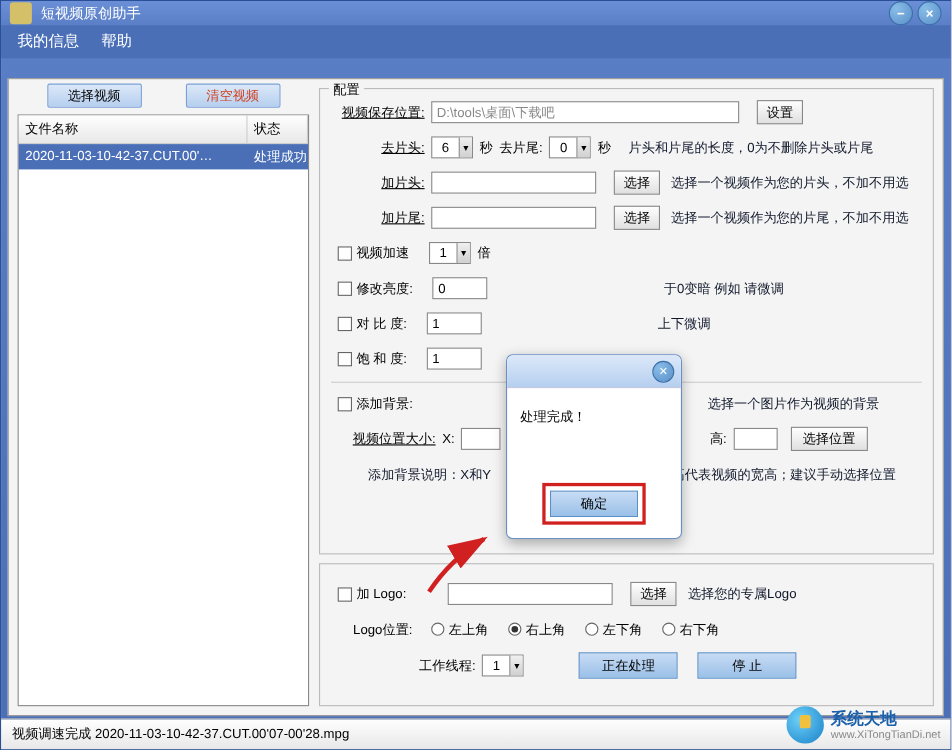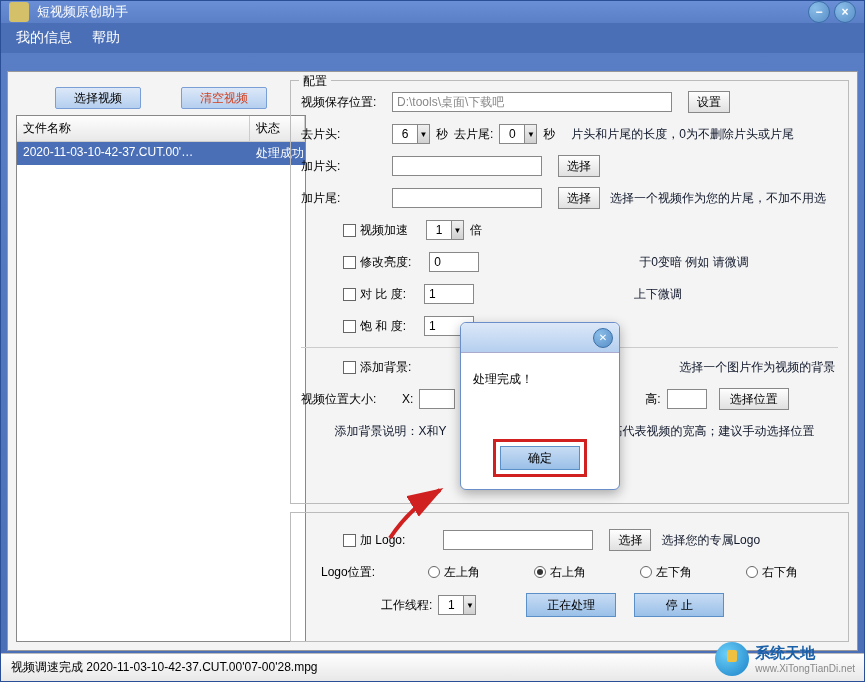--- a/index.html
+++ b/index.html
@@ -10,50 +10,50 @@
 .app-icon { width: 20px; height: 20px; background: #d4c068; border-radius: 3px; margin-right: 8px; }
 .title-text { flex: 1; font-size: 13px; }
 .win-btns { display: flex; gap: 4px; }
 .win-btn { width: 22px; height: 22px; border-radius: 11px; background: radial-gradient(circle at 30% 30%, #89bde8, #5a8fc8); border: 1px solid #3a6fa8; display: flex; align-items: center; justify-content: center; color: #fff; cursor: pointer; font-weight: bold; }
 
 .menubar { height: 30px; background: #4a6fb7; display: flex; align-items: center; padding: 0 15px; gap: 20px; }
 .menu-item { color: #fff; font-size: 14px; cursor: pointer; }
 
 .client { position: absolute; top: 70px; left: 6px; right: 6px; bottom: 30px; background: #f4f4f4; border: 1px solid #999; }
 
-.left-panel { position: absolute; left: 8px; top: 15px; width: 290px; bottom: 8px; }
+.left-panel { position: absolute; left: 8px; top: 4px; width: 265px; bottom: 8px; }
 .btn-row { display: flex; gap: 40px; margin-bottom: 6px; justify-content: center; }
 .btn { height: 22px; border: 1px solid #7a9fd7; background: linear-gradient(#dce8f8, #b5cfef); padding: 0 18px; cursor: pointer; border-radius: 2px; display: inline-flex; align-items: center; }
 .btn.red { color: #d04020; }
 .file-list { border: 1px solid #888; background: #fff; height: calc(100% - 28px); }
 .fl-header { display: flex; background: linear-gradient(#fefefe, #e8e8e8); border-bottom: 1px solid #ccc; }
 .fl-col { padding: 4px 6px; border-right: 1px solid #ccc; }
 .fl-col.name { flex: 1; }
 .fl-col.status { width: 55px; }
 .fl-row { display: flex; background: #4a6fb7; color: #fff; }
 .fl-cell { padding: 3px 6px; white-space: nowrap; overflow: hidden; }
 .fl-cell.name { flex: 1; }
 .fl-cell.status { width: 55px; }
 
 .right-panel { position: absolute; left: 282px; top: 8px; right: 8px; bottom: 8px; }
 .group { border: 1px solid #bbb; padding: 10px 10px; position: relative; }
 .group-title { position: absolute; top: -8px; left: 8px; background: #f4f4f4; padding: 0 4px; }
 .config-group { height: 424px; }
 .row { display: flex; align-items: center; margin-bottom: 10px; min-height: 22px; }
-.label { width: 85px; margin-right: 6px; }
+.label { width: 85px; text-align: right; margin-right: 6px; text-decoration: underline; }
 .label-sm { margin-right: 6px; }
 .inp { height: 20px; border: 1px solid #888; background: #fff; padding: 0 4px; }
 .inp-wide { width: 280px; }
 .inp-spin { width: 38px; height: 20px; border: 1px solid #888; background: #fff; display: inline-flex; align-items: center; }
 .inp-spin .v { flex: 1; text-align: center; }
 .inp-spin .arr { width: 12px; background: linear-gradient(#f0f0f0,#d0d0d0); border-left: 1px solid #888; height: 100%; display: flex; align-items: center; justify-content: center; font-size: 8px; cursor: pointer; }
 .btn-sm { height: 22px; border: 1px solid #888; background: linear-gradient(#fefefe,#e0e0e0); padding: 0 8px; cursor: pointer; margin-left: 16px; }
 .hint { color: #0f172a; margin-left: 10px; }
 .chk { width: 13px; height: 13px; border: 1px solid #666; background: #fff; display: inline-block; margin-right: 4px; vertical-align: middle; }
-.chk-label { display: inline-flex; align-items: center; margin-right: 18px; cursor: pointer; margin-left: 36px; }
+.chk-label { display: inline-flex; align-items: center; margin-right: 18px; cursor: pointer; }
 .radio { width: 12px; height: 12px; border: 1px solid #666; border-radius: 50%; background: #fff; display: inline-block; margin-right: 4px; vertical-align: middle; position: relative; }
 .radio.on::after { content: ''; position: absolute; top: 2px; left: 2px; width: 6px; height: 6px; background: #333; border-radius: 50%; }
 .hr { border: none; border-top: 1px solid #ccc; margin: 8px 0; }
 
 .logo-group { height: 130px; margin-top: 8px; padding-top: 16px; }
 
 .statusbar { position: absolute; bottom: 0; left: 0; right: 0; height: 28px; background: linear-gradient(#fefefe,#e8e8e8); border-top: 1px solid #bbb; display: flex; align-items: center; padding: 0 10px; }
 
 .dialog { position: absolute; left: 460px; top: 322px; width: 160px; height: 168px; background: #fff; border: 1px solid #6a8fc8; border-radius: 6px; box-shadow: 0 4px 12px rgba(0,0,0,.3); z-index: 100; }
 .dialog-head { height: 30px; background: linear-gradient(#dce8f8,#b5cfef); border-bottom: 1px solid #aac; border-radius: 6px 6px 0 0; display: flex; justify-content: flex-end; align-items: center; padding: 0 6px; }
@@ -132,20 +132,21 @@
               <span class="arr">▼</span>
             </div>
           <span class="label-sm" style="margin-left:6px">秒</span>
           <span class="hint">片头和片尾的长度，0为不删除片头或片尾</span>
         </div>
 
         <div class="row">
           <span class="label">加片头:</span>
           <input class="inp" style="width: 150px;">
           <button class="btn-sm">选择</button>
+          <span class="hint">选择一个视频作为您的片头，不加不用选</span>
         </div>
 
         <div class="row">
           <span class="label">加片尾:</span>
           <input class="inp" style="width: 150px;">
           <button class="btn-sm">选择</button>
           <span class="hint">选择一个视频作为您的片尾，不加不用选</span>
         </div>
 
         <div class="row" style="padding-left:6px">

